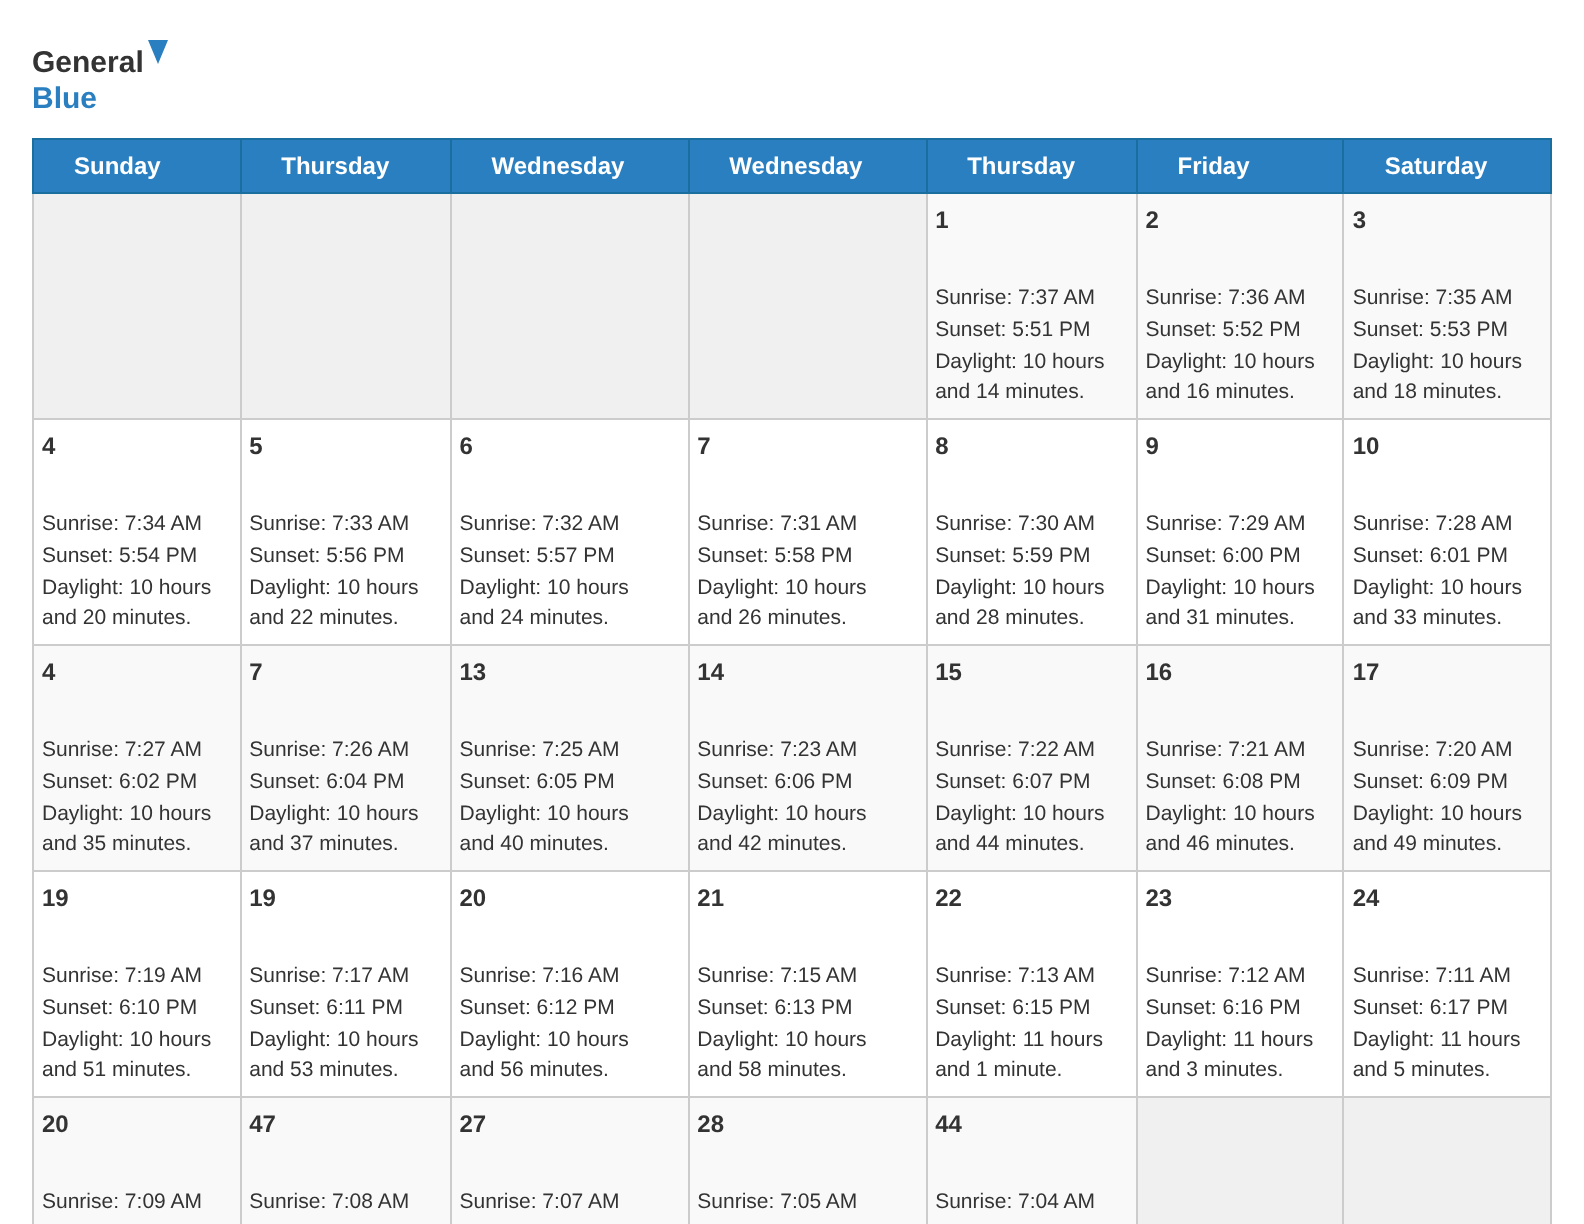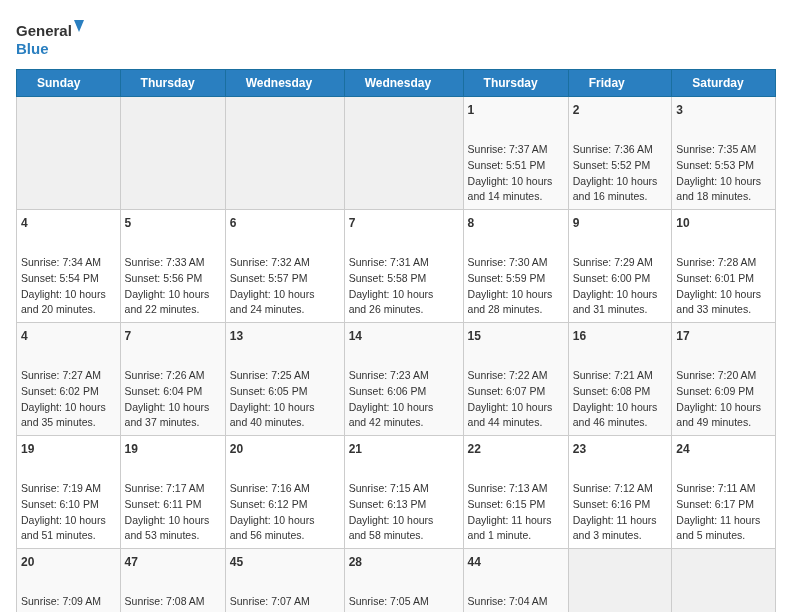--- a/index.html
+++ b/index.html
@@ -223,21 +223,21 @@
       <tr>
         <td>
           <span class="day-number">20</span>
           <div class="day-info">Sunrise: 7:09 AM<br>Sunset: 6:18 PM<br>Daylight: 11 hours<br>and 8 minutes.</div>
         </td>
         <td>
           <span class="day-number">47</span>
           <div class="day-info">Sunrise: 7:08 AM<br>Sunset: 6:19 PM<br>Daylight: 11 hours<br>and 10 minutes.</div>
         </td>
         <td>
-          <span class="day-number">45</span>
+          <span class="day-number">27</span>
           <div class="day-info">Sunrise: 7:07 AM<br>Sunset: 6:20 PM<br>Daylight: 11 hours<br>and 13 minutes.</div>
         </td>
         <td>
           <span class="day-number">28</span>
           <div class="day-info">Sunrise: 7:05 AM<br>Sunset: 6:21 PM<br>Daylight: 11 hours<br>and 15 minutes.</div>
         </td>
         <td>
           <span class="day-number">44</span>
           <div class="day-info">Sunrise: 7:04 AM<br>Sunset: 6:22 PM<br>Daylight: 11 hours<br>and 18 minutes.</div>
         </td>

